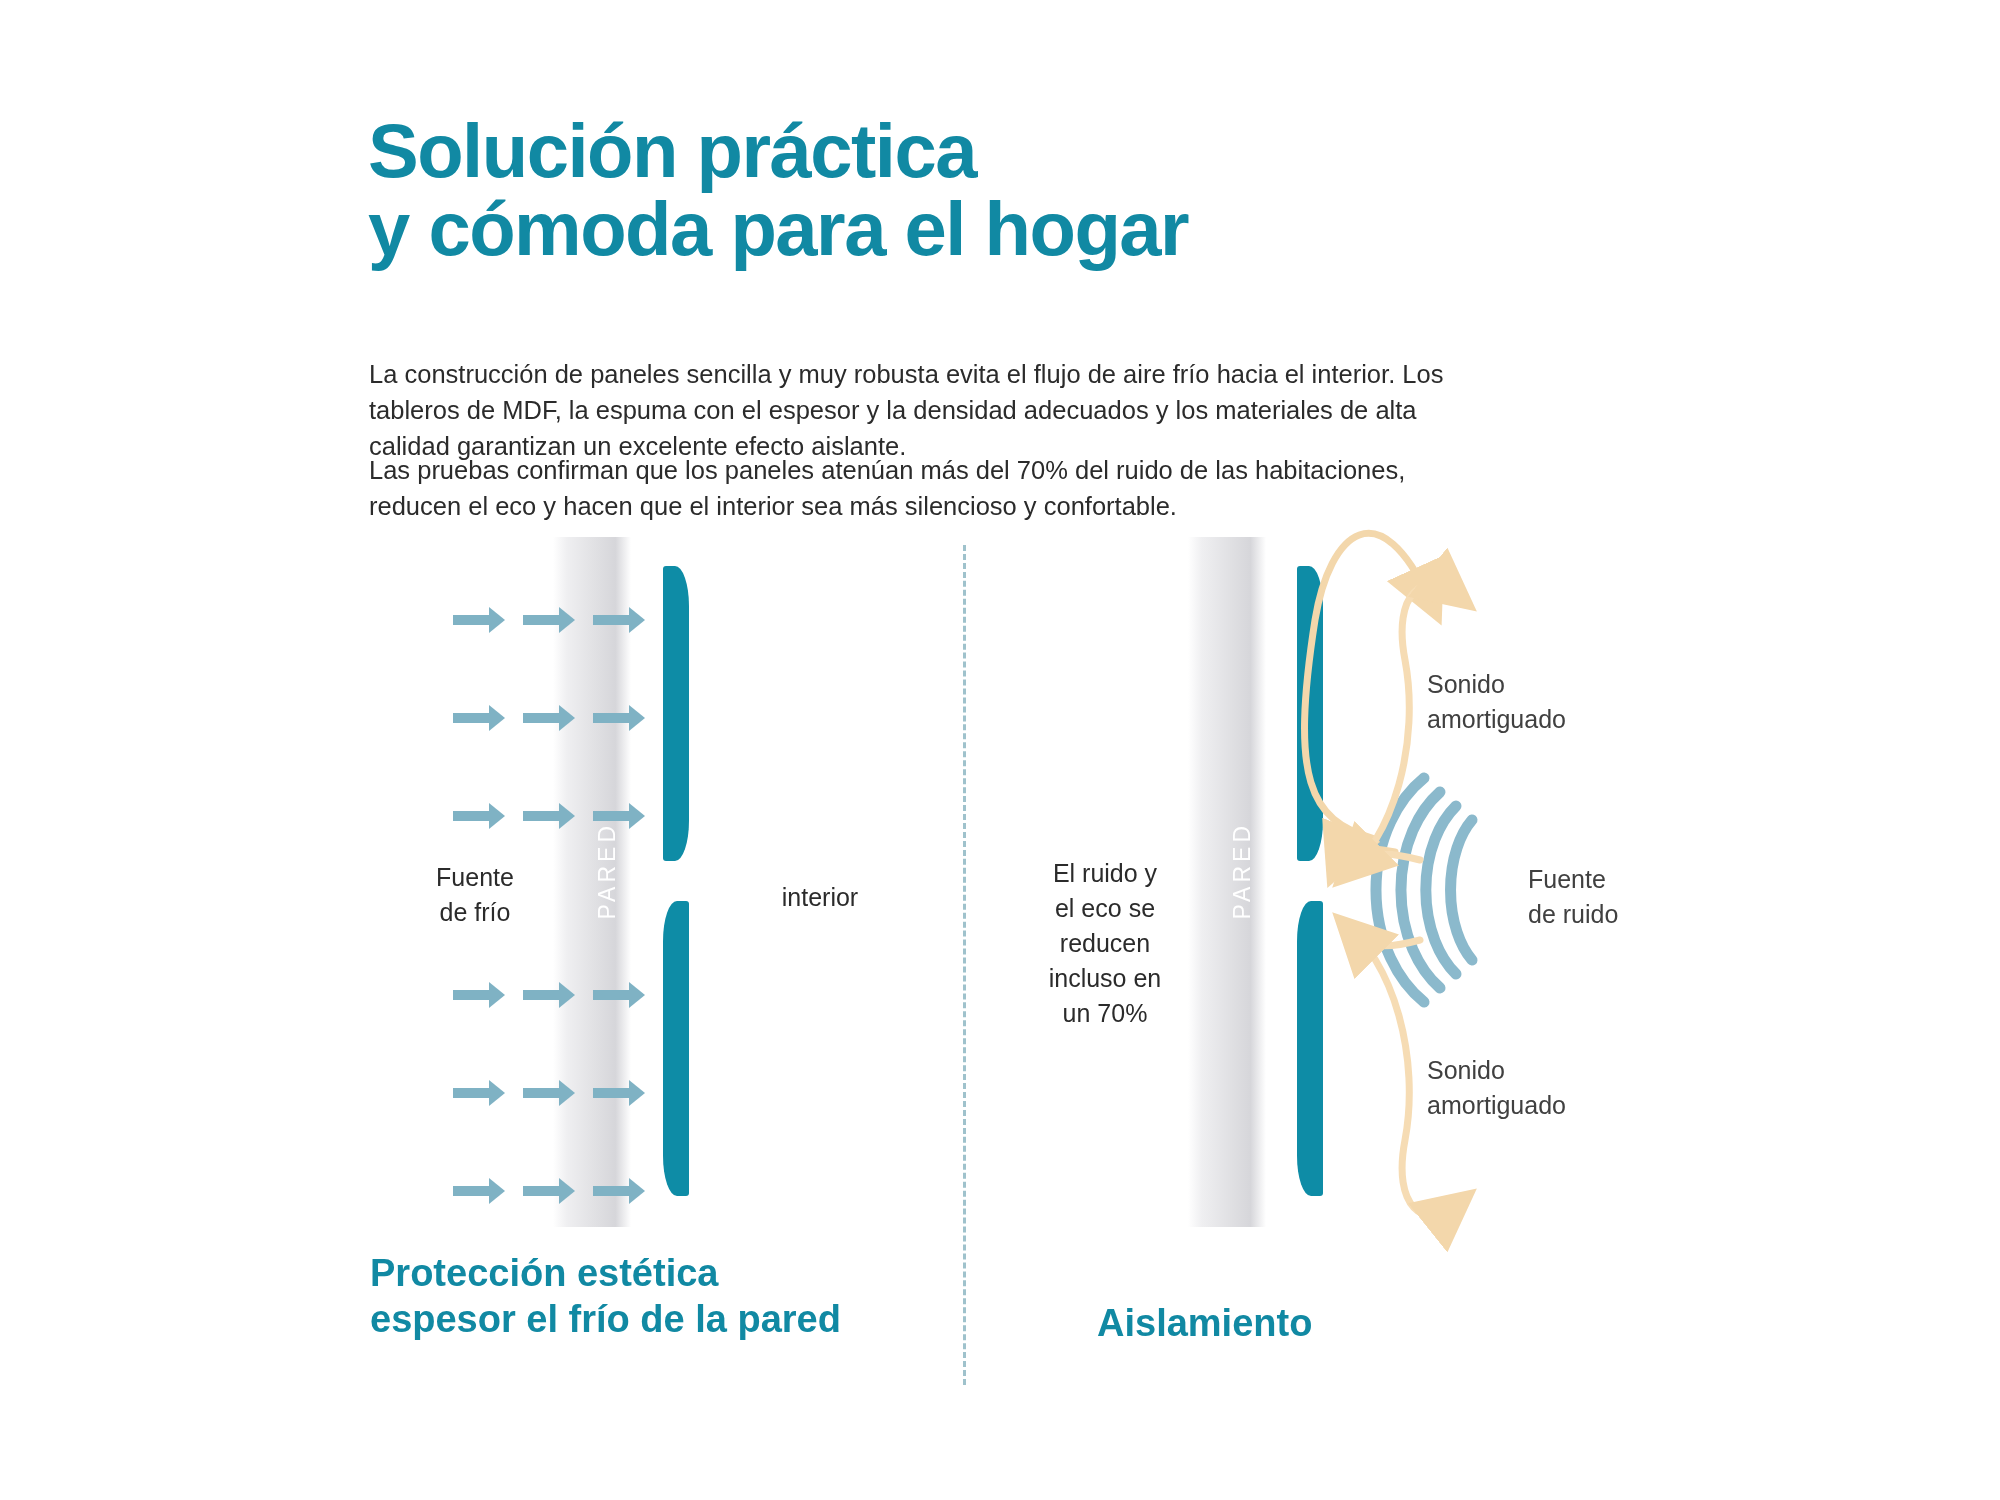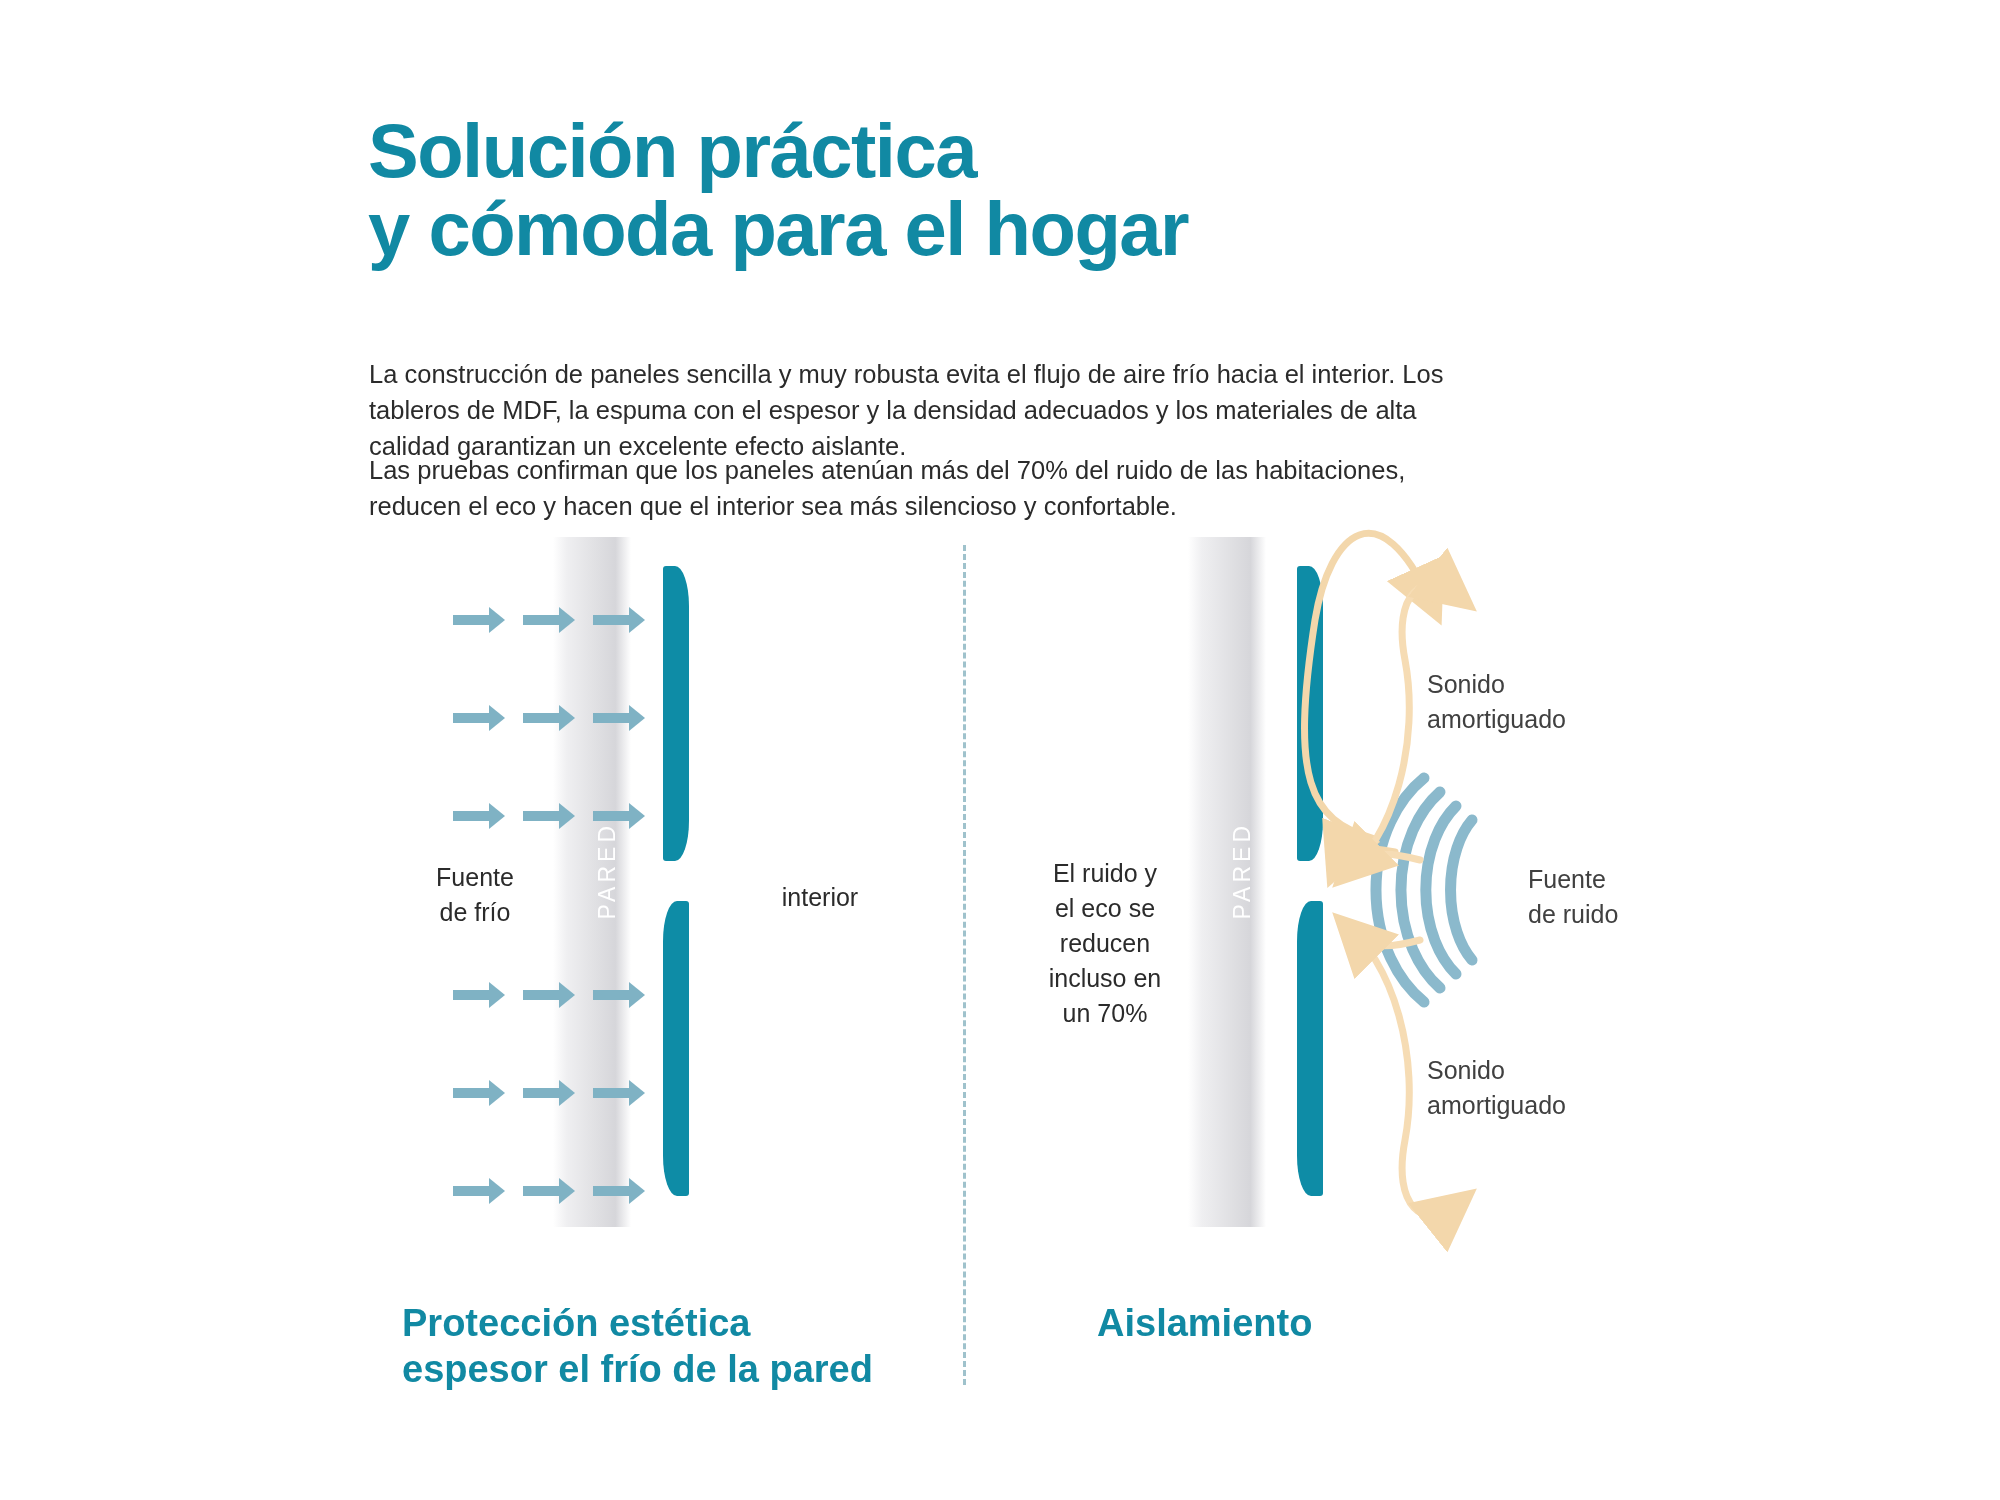--- a/index.html
+++ b/index.html
@@ -128,21 +128,21 @@
     text-align: center;
   }
 
   .heading {
     position: absolute;
     font-size: 38px;
     font-weight: bold;
     line-height: 1.22;
     color: #1189a3;
   }
-  #h-left { left: 370px; top: 1300px; margin-left: 32px; }
+  #h-left { left: 370px; top: 1250px; }
   #h-right { left: 1097px; top: 1300px; }
 
   .sound-label {
     position: absolute;
     font-size: 25px;
     line-height: 1.4;
     color: #404040;
   }
 
   svg.overlay {

